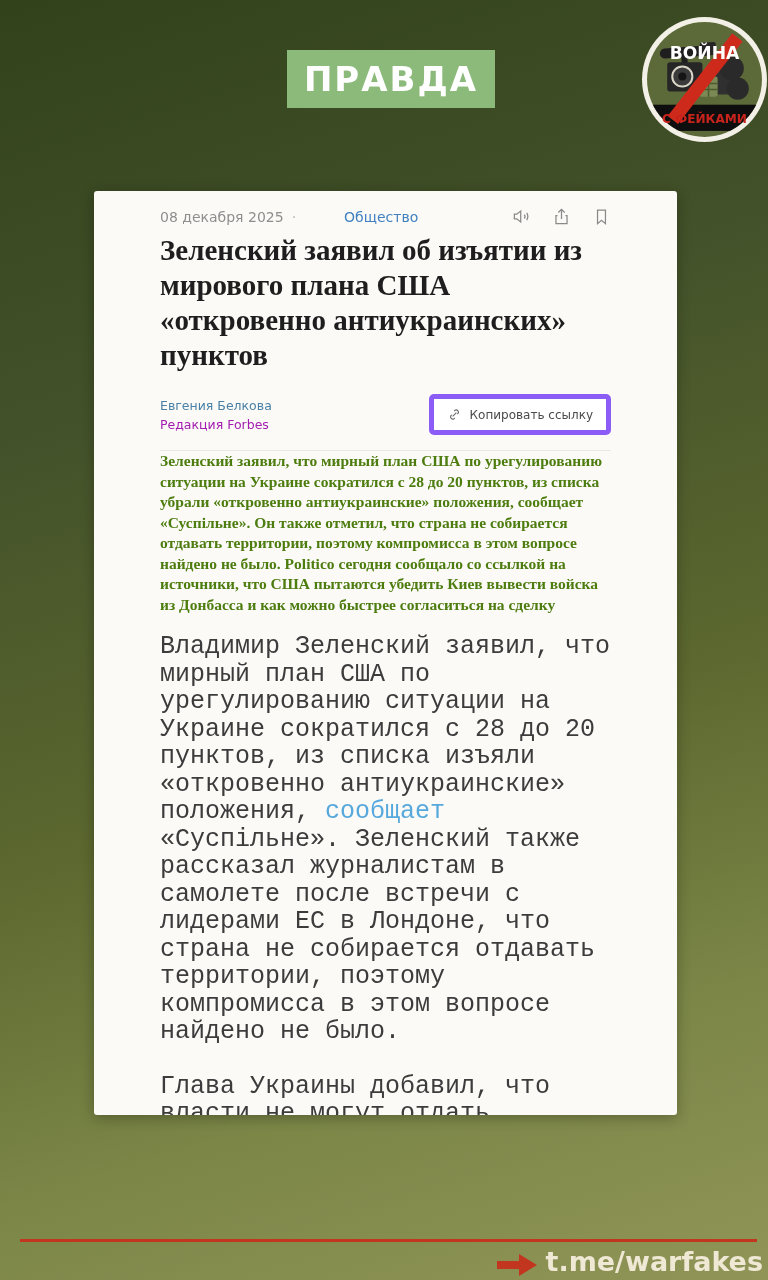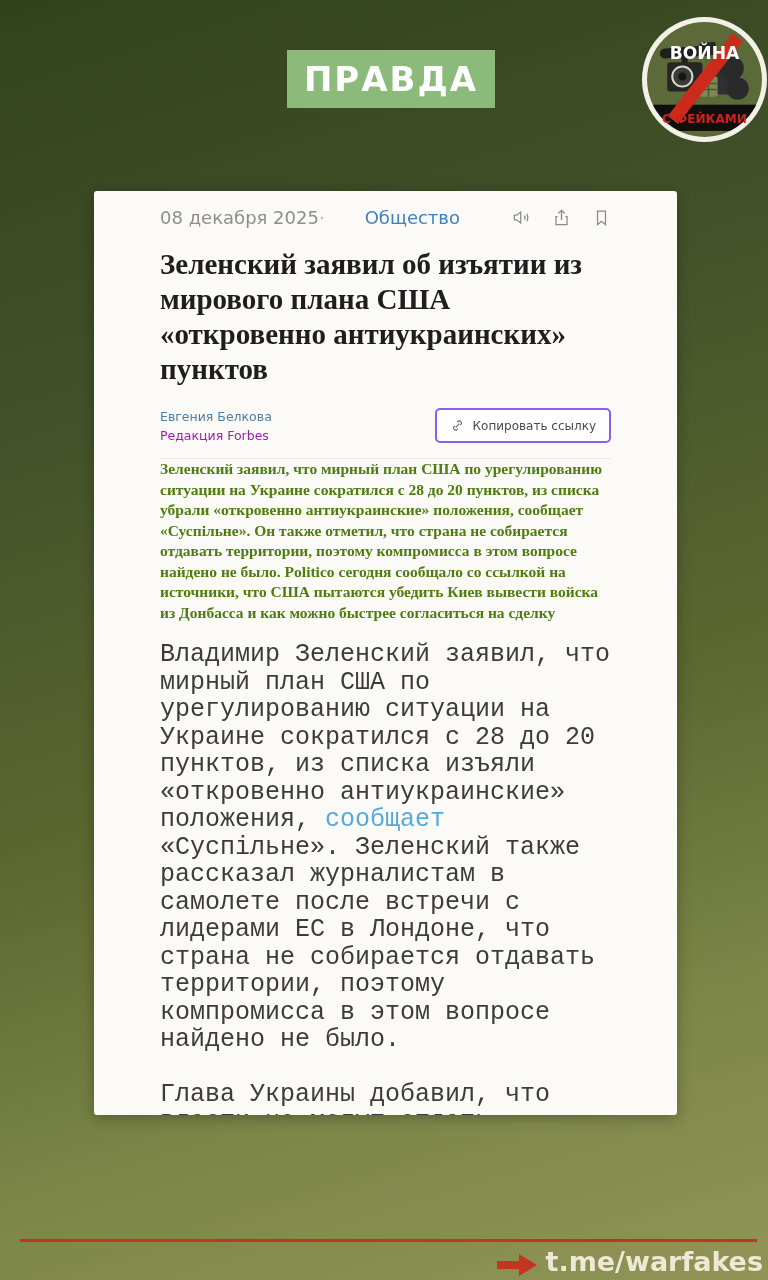--- a/index.html
+++ b/index.html
@@ -25,39 +25,39 @@
 
   
   .card {
     position:absolute; left:94px; top:191px; width:583px; height:924px;
     background:#fbfaf7; border-radius:3px;
     box-shadow:0 3px 14px rgba(0,0,0,0.28);
     padding:16px 66px 0 66px;
     overflow:hidden;
   }
   .meta-row { display:flex; align-items:center; justify-content:space-between; }
-  .meta-left { display:flex; align-items:center; font-size:18px; }
+  .meta-left { display:flex; align-items:center; gap:8px; font-size:14px; }
   .meta-date { color:#8e8e8e; }
   .meta-sep { color:#b5b5b5; }
   .meta-category { color:#4181c1; cursor:pointer;margin-left:40px; }
   .meta-icons { display:flex; align-items:center; gap:21px; }
   .meta-icons svg { display:block; cursor:pointer; }
 
   .headline {
-    margin-top:19px;
+    margin-top:7px;
     font-family:"Liberation Serif","DejaVu Serif",serif;
     font-weight:bold; font-size:29px; line-height:35px; color:#1e1e1e;
   }
 
   .author-row { margin-top:21px; display:flex; justify-content:space-between; align-items:center; }
   .author-name { color:#4a80a5; font-size:12.5px; cursor:pointer; }
   .author-affiliation { color:#a21caf; font-size:12.5px; margin-top:4px; }
   .copy-link-btn {
     display:flex; align-items:center; gap:8px;
-    background:#ffffff; border:2px solid #8b5cf6; border-radius:5px;
+    background:#ffffff; border:5px solid #8b5cf6; border-radius:5px;
     padding:8px 13px; font-size:12px; color:#4a4a4a; cursor:pointer;
     font-family:"DejaVu Sans", sans-serif;
   }
   .divider { margin-top:15px; border-top:1px solid #e9e8e4; }
 
   .lede {
     font-family:"Liberation Serif","DejaVu Serif",serif;
     font-weight:bold; font-size:15.5px; line-height:20.5px; color:#4d7c0f;
   }
 

